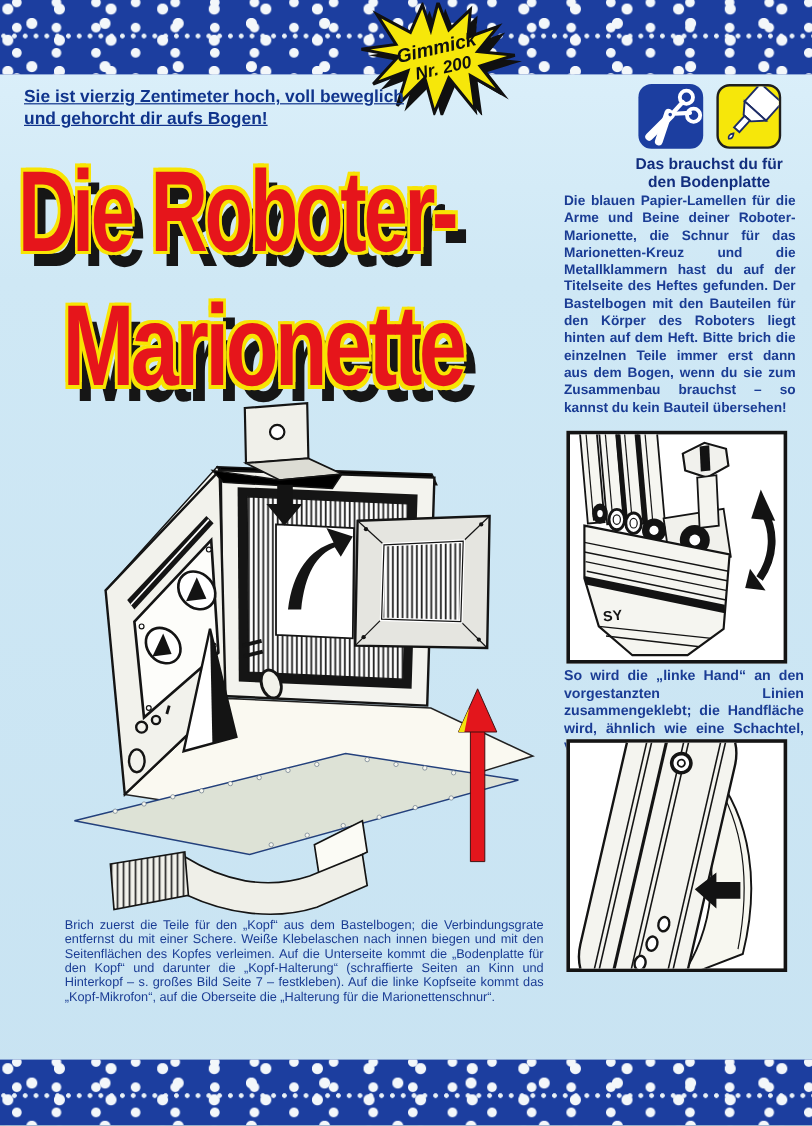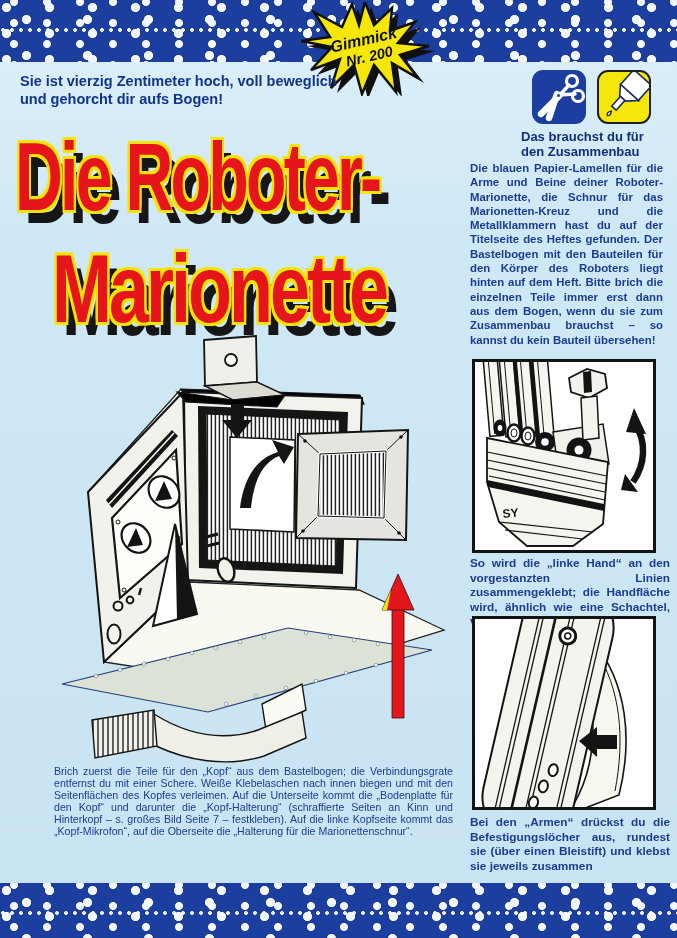--- a/index.html
+++ b/index.html
@@ -12,33 +12,33 @@
       radial-gradient(circle at 4.5px 4.5px,#f3f7fa 4.2px,rgba(0,0,0,0) 5px),
       radial-gradient(circle at 4.5px 4.5px,#f3f7fa 4.2px,rgba(0,0,0,0) 5px),
       radial-gradient(circle at 4px 4px,#f3f7fa 3.6px,rgba(0,0,0,0) 4.4px),
       radial-gradient(circle at 2px 2px,#e9f1f7 1.7px,rgba(0,0,0,0) 2.2px);
     background-size:43px 26px,61px 36px,33px 21px,9px 70px;
     background-position:2px 3px,22px 15px,10px 40px,1px 28px;}
   .band-top{top:0;height:62px;}
   .band-bottom{top:883px;height:55px;}
   .badge{position:absolute;left:301px;top:2px;width:134px;height:94px;}
   .intro{position:absolute;left:20px;top:72px;font-size:14.5px;line-height:18px;
-         font-weight:700;color:#10348c;}
+         font-weight:700;color:#10348c;text-decoration:underline;}
   .title{position:absolute;font-weight:700;color:#e6151b;white-space:nowrap;
          transform-origin:left top;letter-spacing:-4px;
          text-shadow:-3px -3px 0 #f8e403,3px -3px 0 #f8e403,-3px 3px 0 #f8e403,
                      3px 3px 0 #f8e403,13px 13px 0 #161616;}
   .t1{left:15px;top:122px;font-size:96px;transform:scaleX(.69);}
   .t2{left:52px;top:234px;font-size:96px;transform:scaleX(.75);}
   .tools{position:absolute;left:521px;top:70px;width:140px;}
   .tool-icons{display:flex;gap:11px;justify-content:center;}
   .tool{width:54px;height:54px;border-radius:11px;box-sizing:border-box;}
   .tool.blue{background:#1c3ea0;}
   .tool.yellow{background:#f6e70a;border:2px solid #1f1f1f;}
-  .tools-label{margin-top:5px;font-size:13px;line-height:15px;
+  .tools-label{margin-top:5px;text-align:center;font-size:13px;line-height:15px;
                font-weight:700;color:#122e7e;}
   .rcol{position:absolute;left:470px;top:161px;width:193px;font-size:11.4px;
         line-height:14.3px;font-weight:700;color:#1a3c94;text-align:justify;}
   .cap{position:absolute;width:200px;font-size:11.8px;line-height:14.6px;
        font-weight:700;color:#1a3c94;text-align:justify;}
   .cap-hand{left:470px;top:556px;}
   .cap-arm{left:470px;top:815px;}
   .lpar{position:absolute;left:54px;top:766px;width:399px;font-size:10.6px;
         line-height:11.9px;font-weight:400;color:#1a3c94;text-align:justify;}
   .fig{position:absolute;width:184px;height:194px;border:3px solid #141414;
@@ -97,21 +97,21 @@
             <rect x="14" y="-2" width="24" height="20" fill="#ffffff" stroke="#1d2c66" stroke-width="1.6"></rect>
             <path d="M14,18 L21,27 L29,27 L38,18 Z" fill="#ffffff" stroke="#1d2c66" stroke-width="1.6"></path>
             <rect x="22" y="27" width="6" height="13" fill="#ffffff" stroke="#1d2c66" stroke-width="1.6"></rect>
             <path d="M25,44 q-3,4 0,6 q3,-2 0,-6Z" fill="#ffffff" stroke="#1d2c66" stroke-width="1.4"></path>
           </g>
         </svg>
       </div>
     </div>
     <div class="tools-label">
       <div>Das brauchst du für</div>
-      <div>den Zusammenbau</div>
+      <div>den Bodenplatte</div>
     </div>
   </div>
 
   <div class="rcol">Die blauen Papier-Lamellen für die Arme und Beine deiner Roboter-Marionette, die Schnur für das Marionetten-Kreuz und die Metallklammern hast du auf der Titelseite des Heftes gefunden. Der Bastelbogen mit den Bauteilen für den Körper des Roboters liegt hinten auf dem Heft. Bitte brich die einzelnen Teile immer erst dann aus dem Bogen, wenn du sie zum Zusammenbau brauchst – so kannst du kein Bauteil übersehen!</div>
 
   <div class="illo">
     <svg width="442" height="434" viewBox="0 0 442 434">
       <defs>
         <pattern id="vl" width="4" height="8" patternUnits="userSpaceOnUse">
           <rect width="4" height="8" fill="#ffffff"></rect>
@@ -302,19 +302,18 @@
           <g fill="#ffffff" stroke="#141414" stroke-width="2">
             <ellipse cx="92" cy="150" rx="4.5" ry="6"></ellipse>
             <ellipse cx="86" cy="168" rx="4.5" ry="6"></ellipse>
             <ellipse cx="80" cy="186" rx="4.5" ry="6"></ellipse>
           </g>
         </g>
         <polygon points="104,122 122,108 122,116 142,116 142,130 122,130 122,138" fill="#131313"></polygon>
       </g>
     </svg>
   </div>
-  <div class="cap cap-arm">Bei den „Armen“ drückst du die Befestigungslöcher aus, rundest sie (über einen Bleistift) und klebst sie jeweils zusammen</div>
 
   <div class="lpar">Brich zuerst die Teile für den „Kopf“ aus dem Bastelbogen; die Verbindungsgrate entfernst du mit einer Schere. Weiße Klebelaschen nach innen biegen und mit den Seitenflächen des Kopfes verleimen. Auf die Unterseite kommt die „Bodenplatte für den Kopf“ und darunter die „Kopf-Halterung“ (schraffierte Seiten an Kinn und Hinterkopf – s. großes Bild Seite 7 – festkleben). Auf die linke Kopfseite kommt das „Kopf-Mikrofon“, auf die Oberseite die „Halterung für die Marionettenschnur“.</div>
 
   <div class="band band-bottom"></div>
 
 </div>
 
 </body></html>

